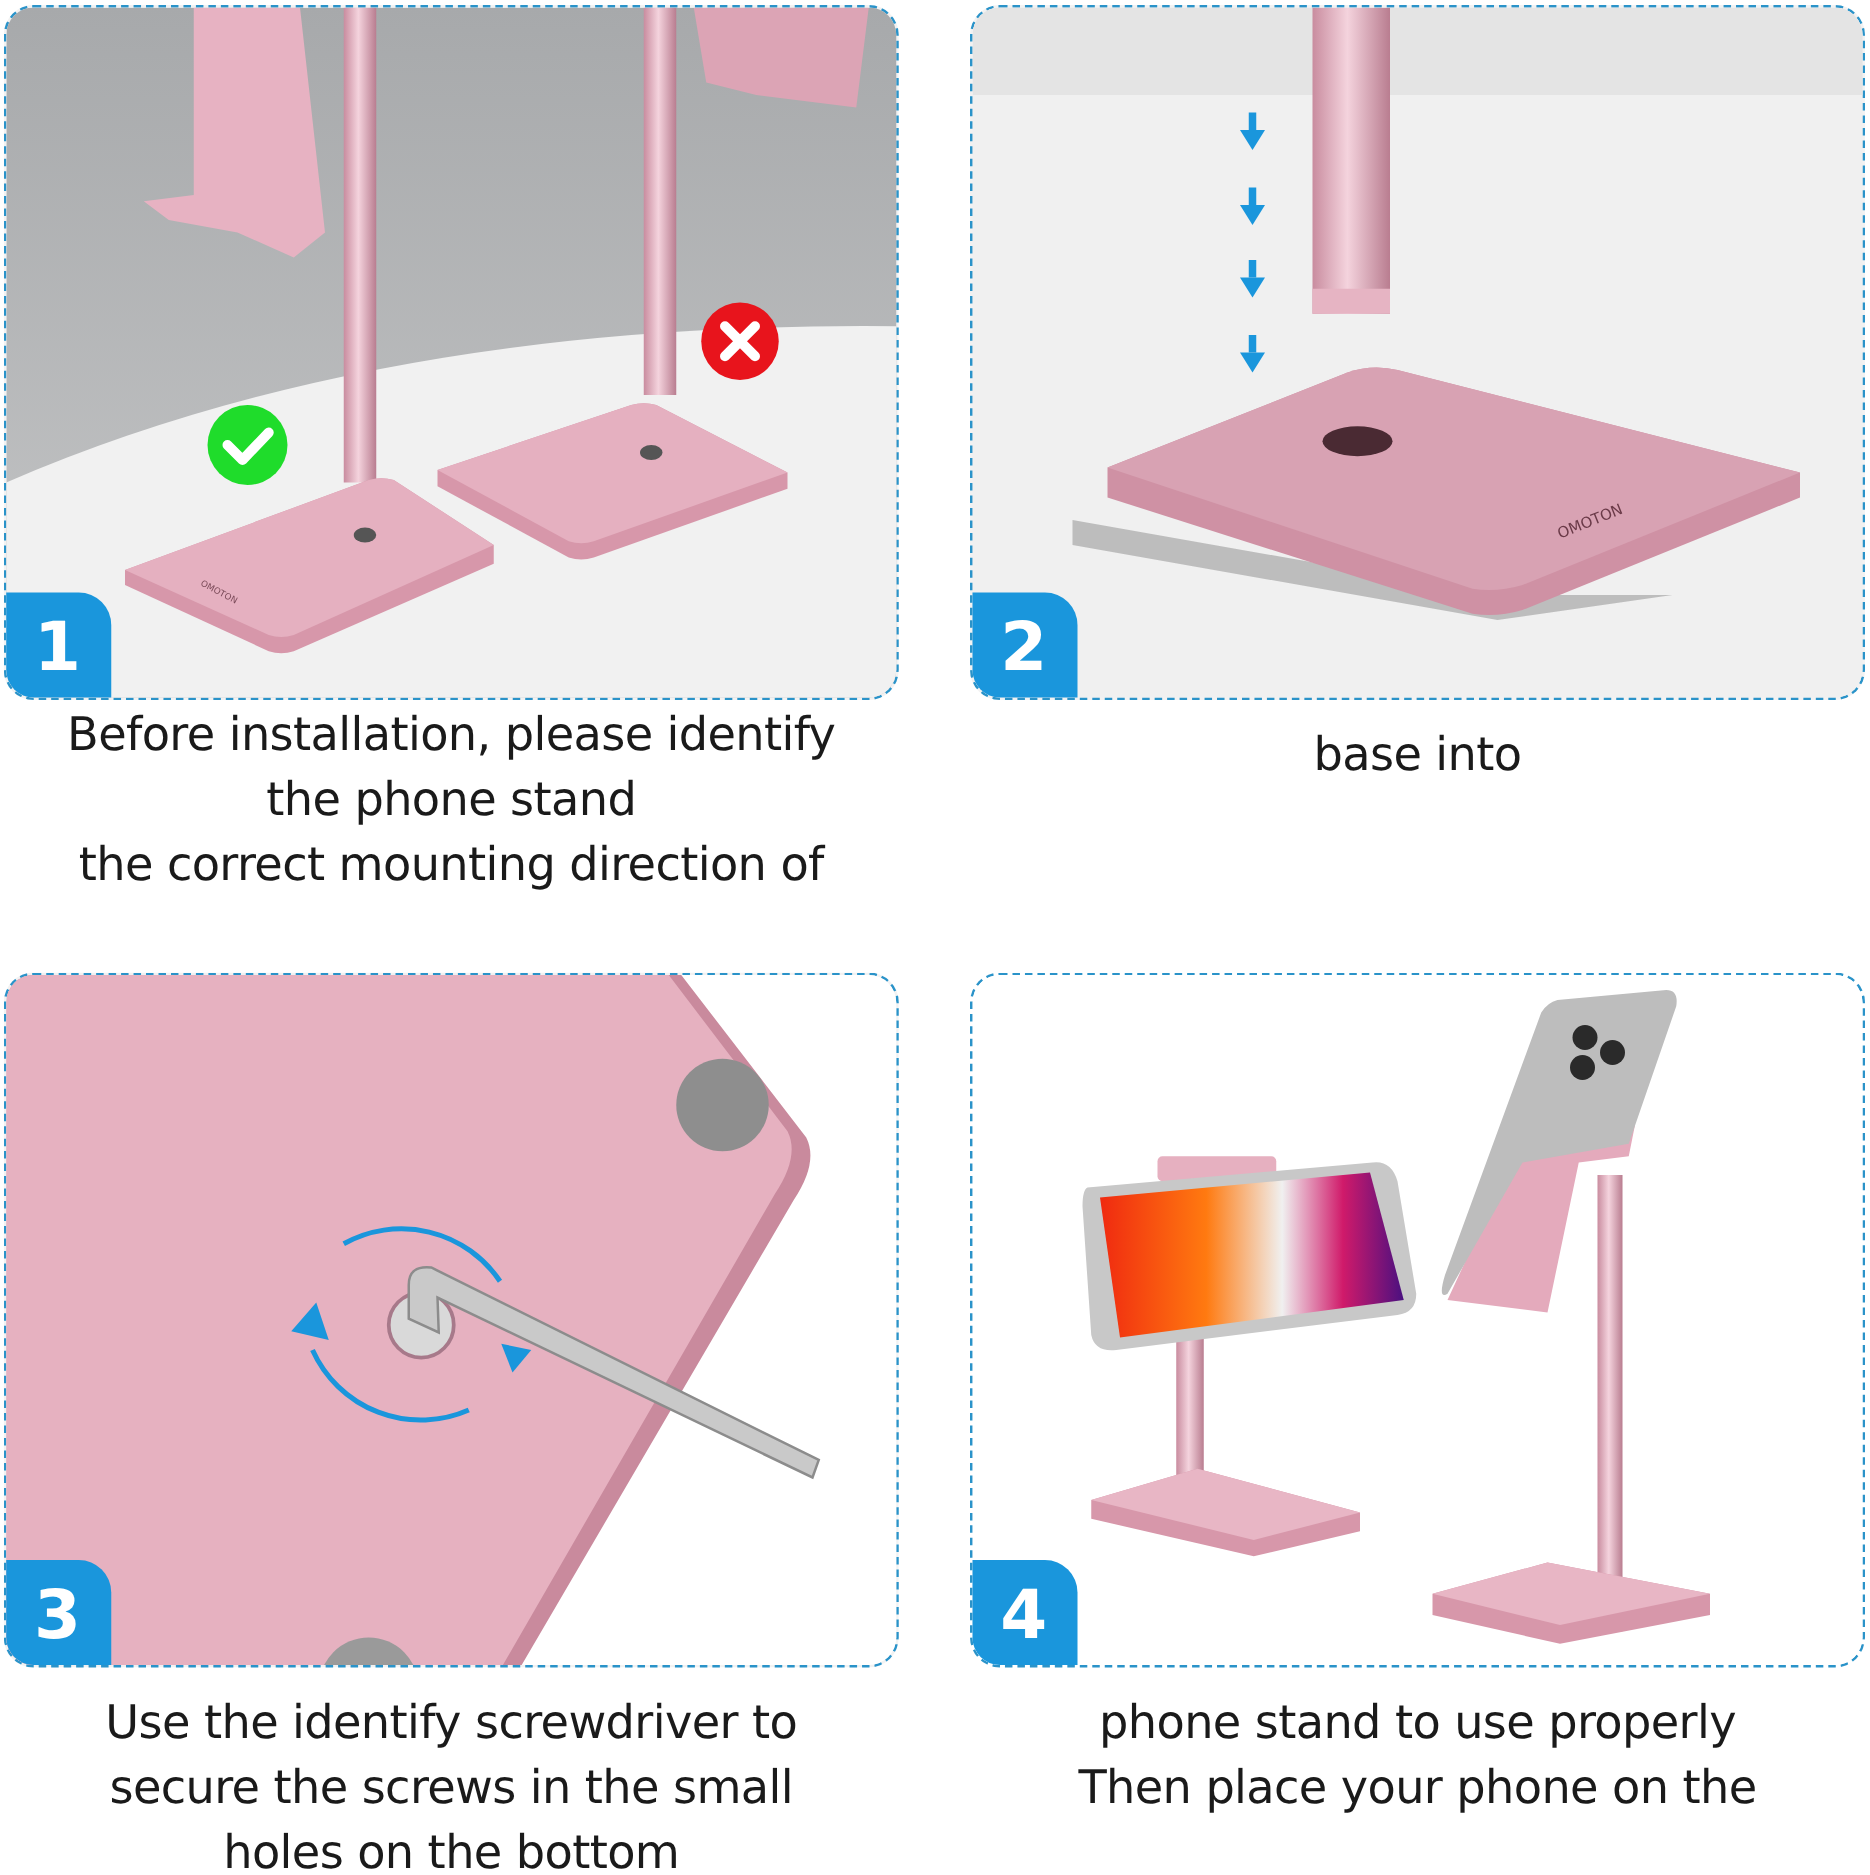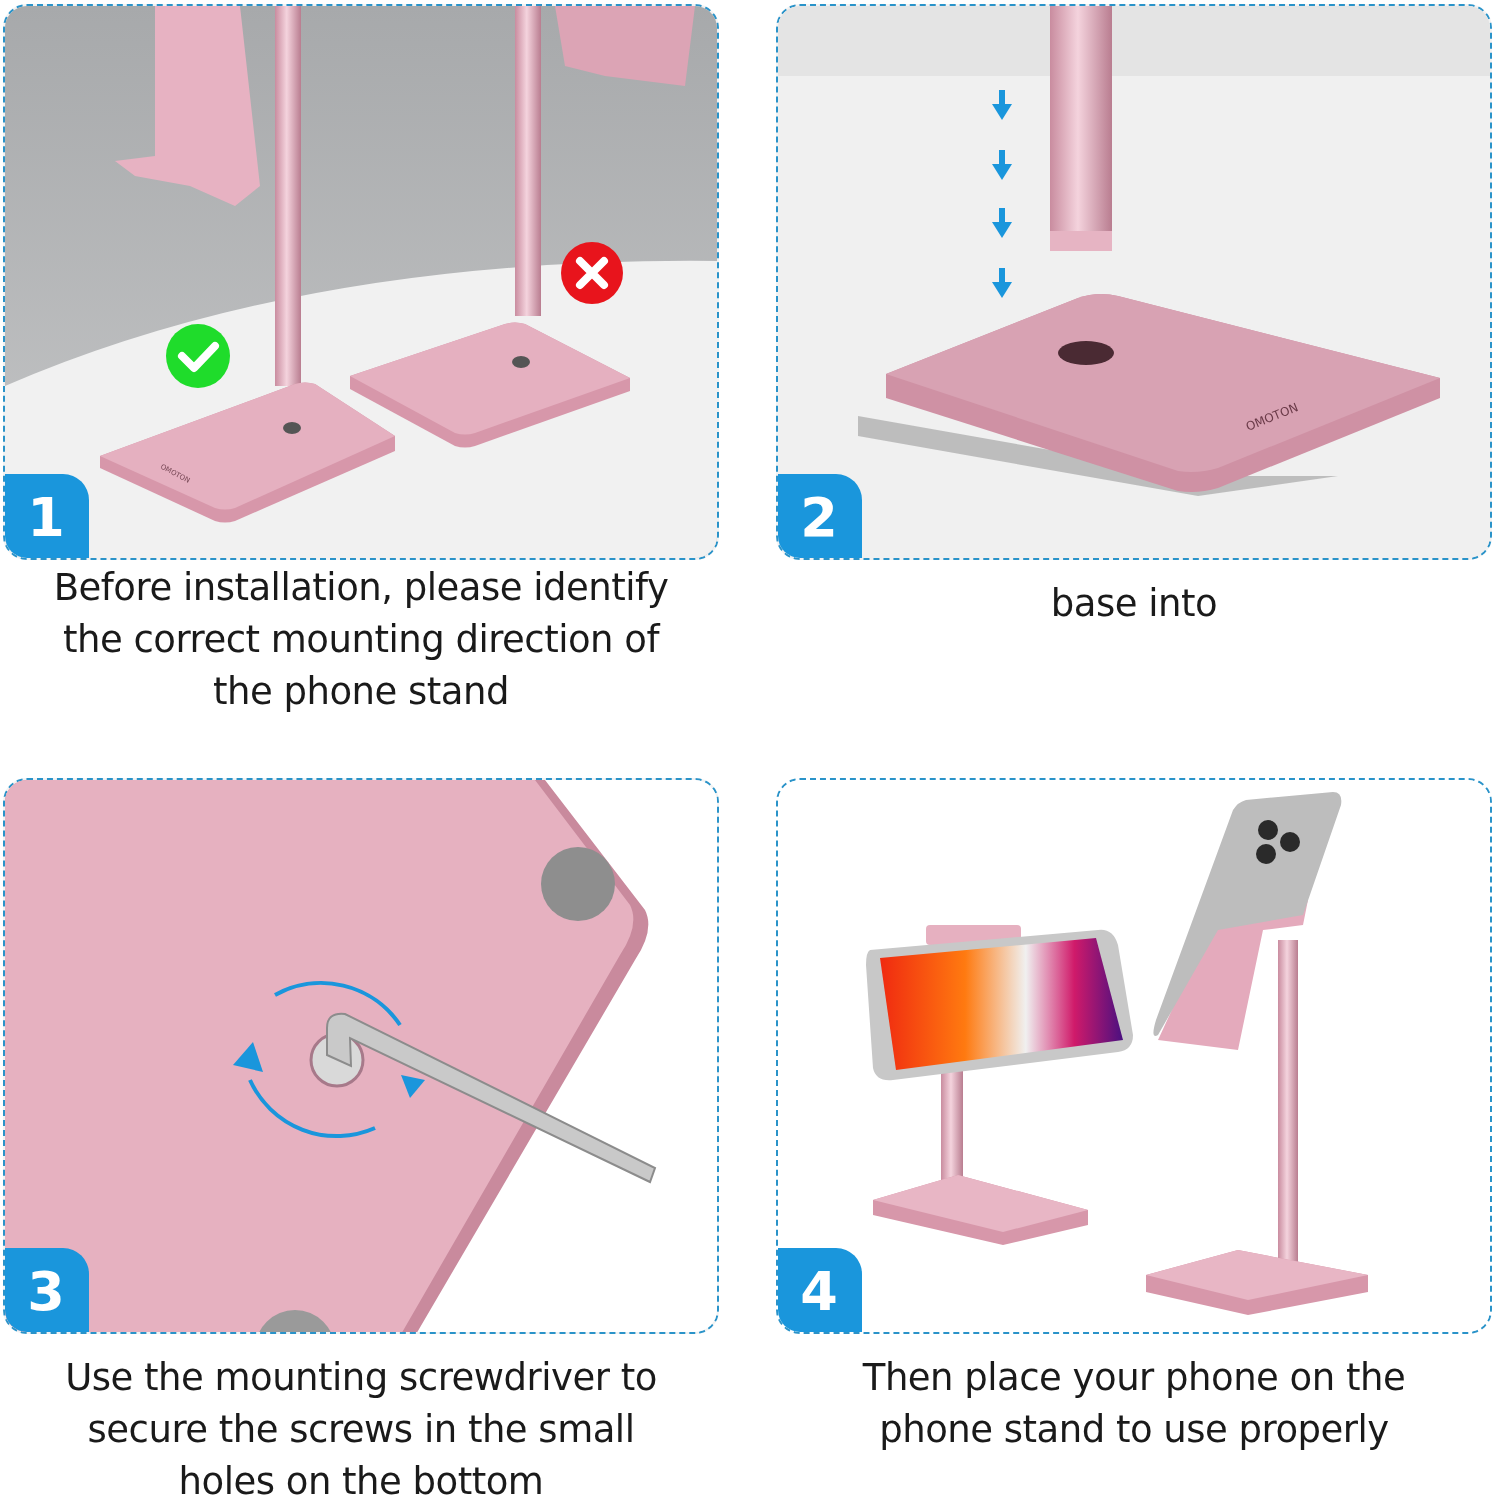--- a/index.html
+++ b/index.html
@@ -76,22 +76,22 @@
 
     <g>
       <circle cx="587" cy="267" r="31" fill="#e8141c"></circle>
       <path d="M575 255 L599 279 M599 255 L575 279" stroke="#fff" stroke-width="8" stroke-linecap="round"></path>
     </g>
   </svg>
   <div class="badge">1</div>
 </div>
 <div class="caption" id="c1">
   <div>Before installation, please identify</div>
+  <div>the phone stand</div>
   <div>the correct mounting direction of</div>
-  <div>the phone stand</div>
 </div>
 
 <div class="panel" id="p2">
   <svg width="716" height="556" viewBox="0 0 716 556">
     <rect width="716" height="556" fill="#f0f0f0"></rect>
     <rect width="716" height="70" fill="#e4e4e4"></rect>
 
     <rect x="272" y="0" width="62" height="245" fill="url(#rod)"></rect>
     <rect x="272" y="225" width="62" height="20" fill="#e6b4c3"></rect>
 
@@ -133,21 +133,21 @@
     </g>
     <path d="M228 285 L248 262 L258 292 Z" fill="#1a96dc"></path>
     <path d="M396 295 L420 300 L405 318 Z" fill="#1a96dc"></path>
 
     <circle cx="332" cy="280" r="26" fill="#d9d9d9" stroke="#a7798a" stroke-width="3"></circle>
     <path d="M322 275 L322 248 Q322 232 340 234 L650 388 L645 402 L345 258 L346 286 Z" fill="#c9c9c9" stroke="#8c8c8c" stroke-width="2"></path>
   </svg>
   <div class="badge">3</div>
 </div>
 <div class="caption" id="c3">
-  <div>Use the mounting screwdriver to</div>
+  <div>Use the identify screwdriver to</div>
   <div>secure the screws in the small</div>
   <div>holes on the bottom</div>
 </div>
 
 <div class="panel" id="p4">
   <svg width="716" height="556" viewBox="0 0 716 556">
     <defs>
       <linearGradient id="screen" x1="0" y1="0" x2="1" y2="0">
         <stop offset="0" stop-color="#f02a10"></stop>
           <stop offset="0.35" stop-color="#ff7a10"></stop>
@@ -174,15 +174,15 @@
     <g>
       <path d="M468 20 L555 12 Q565 12 563 25 L525 135 L440 150 L380 255 Q372 260 378 240 L455 30 Q460 22 468 20 Z" fill="#bdbdbd"></path>
       <circle cx="490" cy="50" r="10" fill="#2a2a2a"></circle>
       <circle cx="512" cy="62" r="10" fill="#2a2a2a"></circle>
       <circle cx="488" cy="74" r="10" fill="#2a2a2a"></circle>
     </g>
   </svg>
   <div class="badge">4</div>
 </div>
 <div class="caption" id="c4">
+  <div>phone stand to use properly</div>
   <div>Then place your phone on the</div>
-  <div>phone stand to use properly</div>
 </div>
 
 </body></html>

